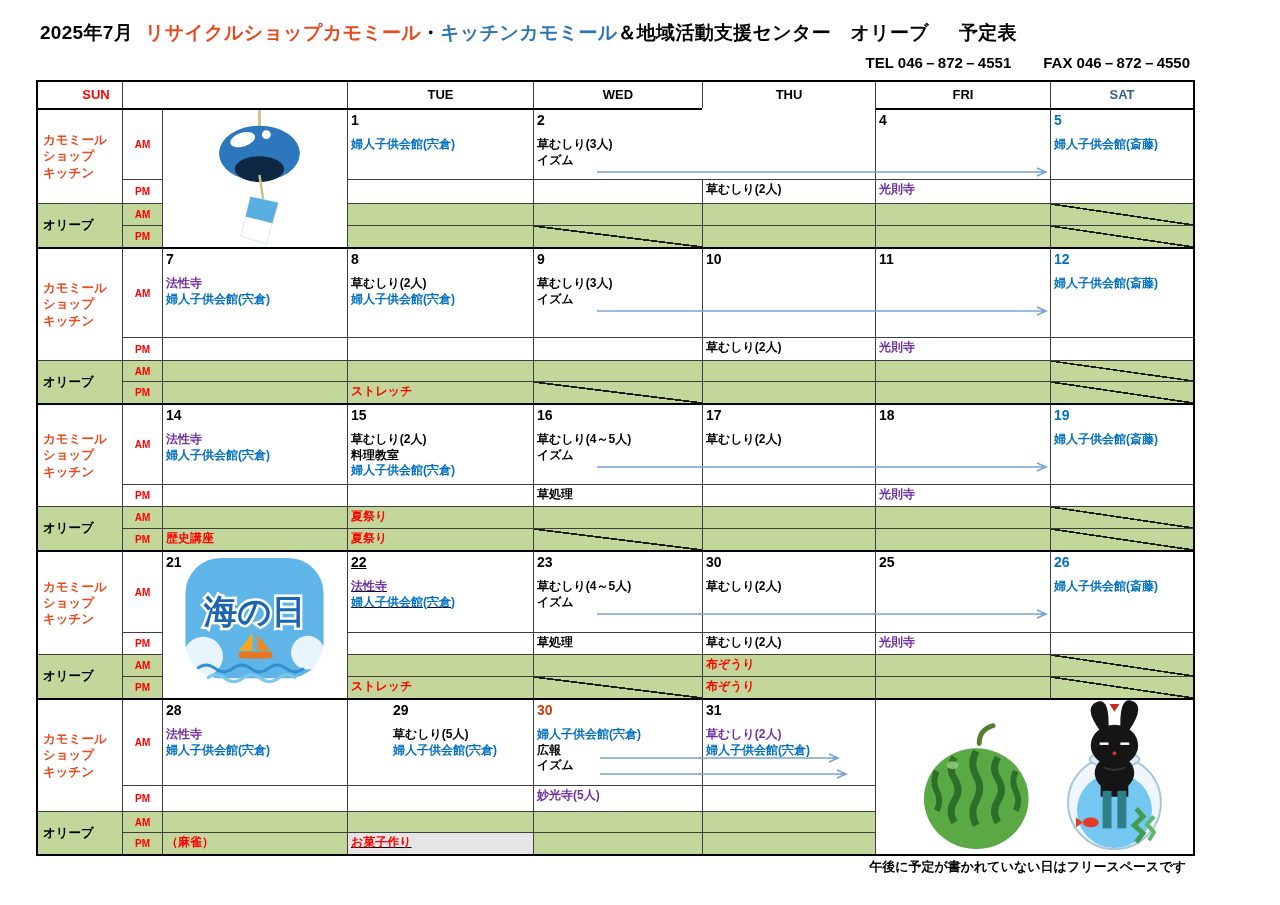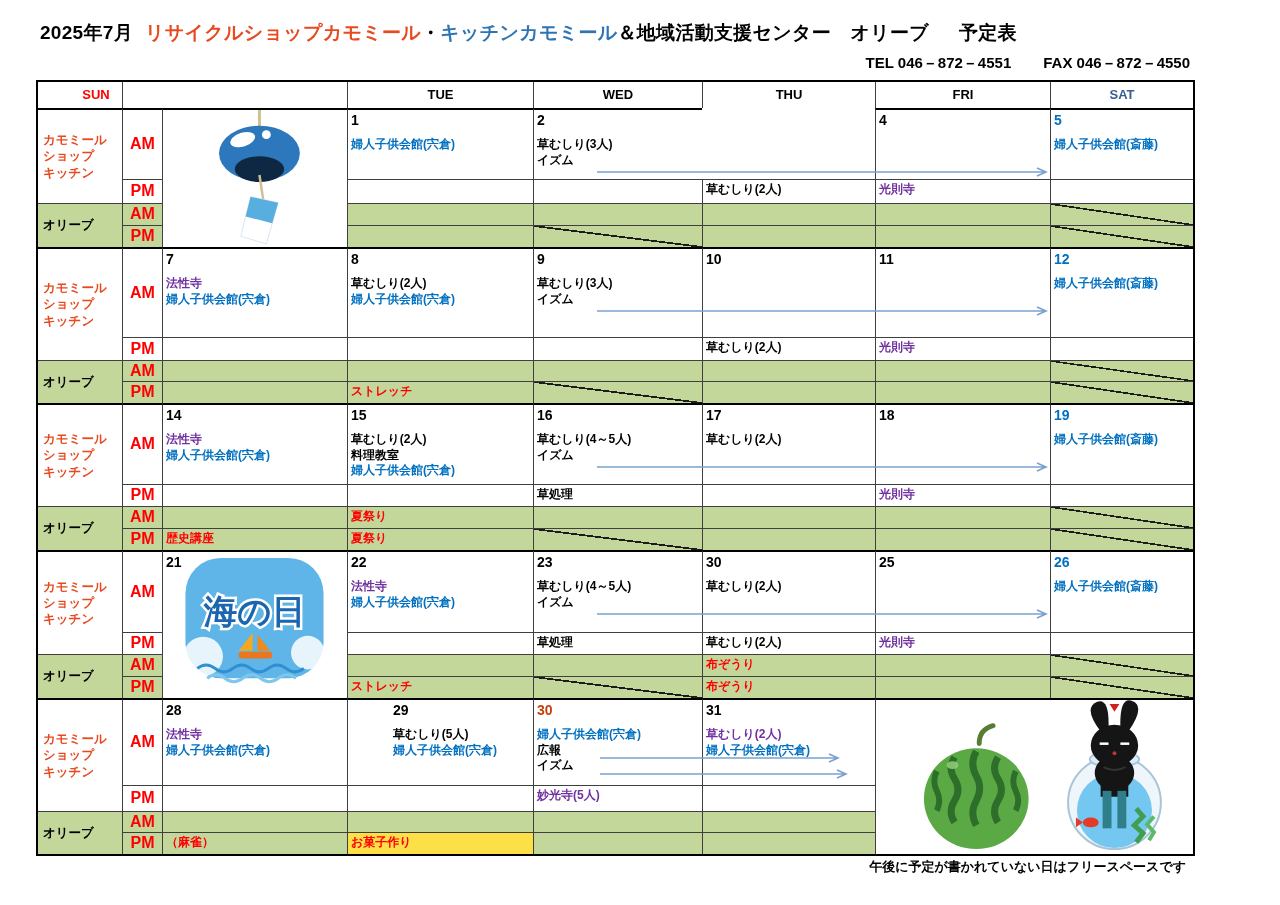--- a/index.html
+++ b/index.html
@@ -12,21 +12,21 @@
   .tel .fx{margin-left:32px;}
   .cal{position:absolute;left:36px;top:80px;display:grid;background:#fff;border:2px solid #000;
        grid-template-columns:84px 40px 185px 186px 169px 173px 175px 143px;
        grid-template-rows:26px 71px 24px 22px 22px 90px 23px 21px 22px 81px 22px 22px 22px 82px 22px 22px 22px 87px 26px 21px 22px;}
   .c{border-left:1px solid #3f3f3f;border-top:1px solid #3f3f3f;box-sizing:border-box;
      position:relative;overflow:hidden;font-size:12px;line-height:1.3;padding:2px 3px;}
   .col1{border-left:none;}
   .hd{border-top:none;display:flex;align-items:center;justify-content:center;font-size:13px;padding:0;}
   .wt{border-top:2px solid #000;}
   .lab{display:flex;align-items:center;padding-left:5px;font-size:12.5px;line-height:1.3;}
-  .ampm{display:flex;align-items:center;justify-content:center;font-size:16px;padding:8px;}
+  .ampm{display:flex;align-items:center;justify-content:center;font-size:10px;padding:8px;}
   .num{font-size:14px;line-height:17px;margin-bottom:8px;}
   .ev{white-space:nowrap;}
   .imgcell{padding:0;}
   .imgcell svg{display:block;width:100%;height:100%;}
   .x{background-image:linear-gradient(to bottom left,rgba(0,0,0,0) 48%,#1c1c1c 48%,#1c1c1c 52%,rgba(0,0,0,0) 52%);}
   .arrows{position:absolute;left:2px;top:2px;pointer-events:none;}
   .note{position:absolute;right:94px;top:858px;font-size:13px;white-space:nowrap;}
 </style>
 </head>
 <body>
@@ -233,21 +233,21 @@
     <circle cx="146" cy="102" r="17" fill="#ffffff" opacity="0.85"></circle>
     <text x="92" y="72" text-anchor="middle" font-size="34" font-weight="bold" fill="#1b66ae" stroke="#ffffff" stroke-width="5" paint-order="stroke">海の日</text>
     <polygon points="90,82 90,100 76,100" fill="#f6a81e"></polygon>
     <polygon points="95,84 95,100 108,100" fill="#ef8a1c"></polygon>
     <rect x="76" y="101" width="34" height="7" rx="3" fill="#e87722"></rect>
     <path d="M34,118 q9,-7 18,0 t18,0 t18,0 t18,0 t18,0 t18,0" fill="none" stroke="#2f8fd0" stroke-width="3"></path>
     <path d="M44,128 q9,-7 18,0 t18,0 t18,0 t18,0 t18,0" fill="none" stroke="#7fc6ec" stroke-width="3"></path>
         </g>
       </svg>
     </div>
-    <div class="c wt" style="grid-area: 14 / 4;">
+    <div class="c wt" style="grid-area: 14 / 4; text-decoration: underline;">
       <div class="num" style="color:#000000">22</div>
       <div class="ev" style="color:#7030a0">法性寺</div>
       <div class="ev" style="color:#0070c0">婦人子供会館(宍倉)</div>
     </div>
     <div class="c " style="grid-area: 15 / 4;"></div>
     <div class="c " style="grid-area: 16 / 4; background-color: rgb(196, 215, 155);"></div>
     <div class="c " style="grid-area: 17 / 4; background-color: rgb(196, 215, 155);">
       <div class="ev" style="color:#ff0000">ストレッチ</div>
     </div>
     <div class="c wt" style="grid-area: 14 / 5;">
@@ -304,21 +304,21 @@
     <div class="c " style="grid-area: 21 / 3; background-color: rgb(196, 215, 155);">
       <div class="ev" style="color:#ff0000">（麻雀）</div>
     </div>
     <div class="c wt" style="grid-area: 18 / 4; padding-left: 45px;">
       <div class="num" style="color:#000000">29</div>
       <div class="ev" style="color:#000000">草むしり(5人)</div>
       <div class="ev" style="color:#0070c0">婦人子供会館(宍倉)</div>
     </div>
     <div class="c " style="grid-area: 19 / 4;"></div>
     <div class="c " style="grid-area: 20 / 4; background-color: rgb(196, 215, 155);"></div>
-    <div class="c " style="grid-area: 21 / 4; background-color: #fde047;">
+    <div class="c " style="grid-area: 21 / 4; background-color: #e5e5e5; text-decoration: underline;">
       <div class="ev" style="color:#ff0000">お菓子作り</div>
     </div>
     <div class="c wt" style="grid-area: 18 / 5;">
       <div class="num" style="color:#c2410c">30</div>
       <div class="ev" style="color:#0070c0">婦人子供会館(宍倉)</div>
       <div class="ev" style="color:#000000">広報</div>
       <div class="ev" style="color:#000000">イズム</div>
     </div>
     <div class="c " style="grid-area: 19 / 5;">
       <div class="ev" style="color:#7030a0">妙光寺(5人)</div>

